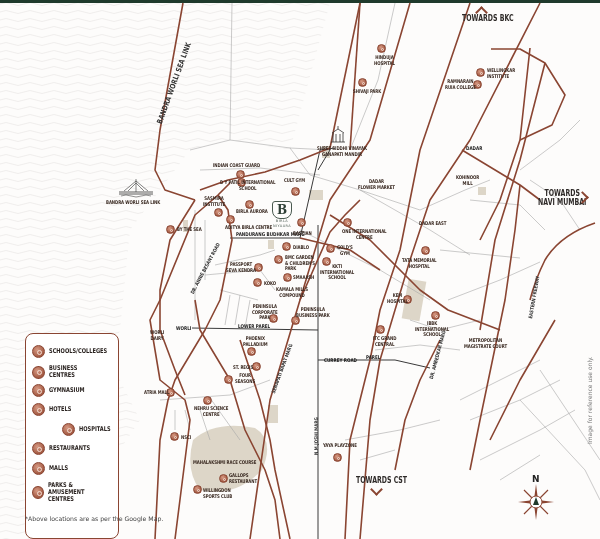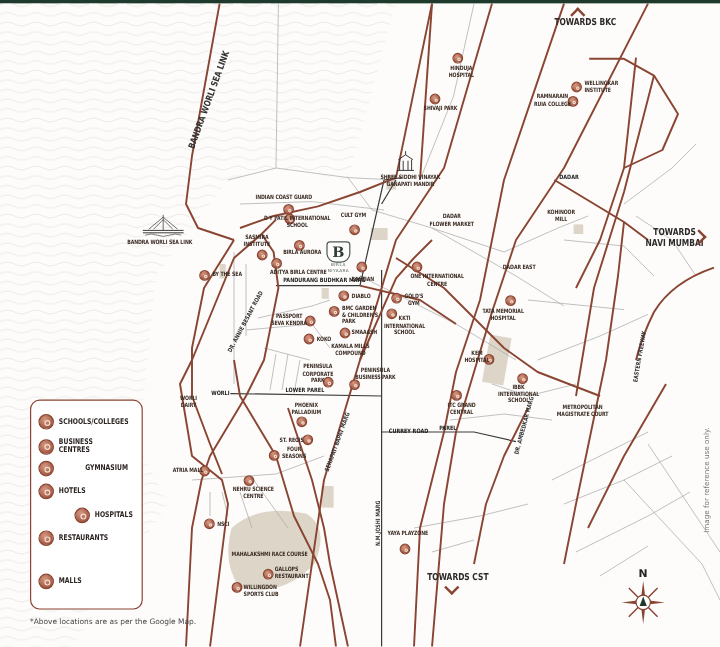--- a/index.html
+++ b/index.html
@@ -6,21 +6,21 @@
   body { width:600px; height:539px; position:relative; overflow:hidden; background:#fdfcfb; font-family:"Liberation Sans", sans-serif; }
   .topbar { position:absolute; left:0; top:0; width:600px; height:3px; background:#1f3a2c; }
   svg.map { position:absolute; left:0; top:0; }
   .lbl { position:absolute; font-family:"DejaVu Sans", sans-serif; font-size:5px; line-height:5.5px; color:#3a2a22; font-weight:bold; text-transform:uppercase; letter-spacing:-0.1px; white-space:pre-line; text-align:center; transform:scaleX(0.78); transform-origin:left top; }
   .lbl.left { text-align:left; }
   .area { position:absolute; font-family:"DejaVu Sans", sans-serif; font-size:5px; font-weight:bold; color:#1a1a1a; transform:scaleX(0.82); transform-origin:left top; white-space:nowrap; }
   .pin { position:absolute; width:9px; height:9px; border-radius:50%; background:radial-gradient(circle at 40% 35%, #d79a84, #a35a43 70%); border:0.6px solid #8a4532; box-sizing:border-box; }
   .pin::after { content:""; position:absolute; left:2.5px; top:2.5px; width:3px; height:3px; border-radius:50%; border:0.6px solid #f3ddd2; box-sizing:border-box; }
   .dir { position:absolute; font-family:"DejaVu Sans", sans-serif; font-size:8px; color:#2e2a28; font-weight:bold; text-align:center; transform:scaleX(0.78); transform-origin:left top; white-space:pre-line; line-height:9px; }
   .chev { position:absolute; width:7px; height:7px; border-top:2px solid #8a4532; border-left:2px solid #8a4532; }
-  .legend { position:absolute; left:25px; top:333px; width:94px; height:175px; border:1.3px solid #8a4532; border-radius:8px; background:#fff; box-sizing:border-box; }
+  .legend { position:absolute; left:25px; top:333px; width:94px; height:206px; border:1.3px solid #8a4532; border-radius:8px; background:#fff; box-sizing:border-box; }
   .legend-item { position:absolute; left:6px; display:flex; align-items:center; }
   .legend-icon { width:13px; height:13px; border-radius:50%; background:radial-gradient(circle at 40% 35%, #d79a84, #a35a43 70%); border:0.6px solid #8a4532; box-sizing:border-box; margin-right:4px; position:relative; }
   .legend-icon::after { content:""; position:absolute; left:3.5px; top:3.5px; width:5px; height:5px; border-radius:50%; border:0.8px solid #f3ddd2; box-sizing:border-box; }
   .legend-label { font-family:"DejaVu Sans", sans-serif; font-size:6.5px; font-weight:bold; color:#2a2320; transform:scaleX(0.78); transform-origin:left center; white-space:pre-line; line-height:7px; text-transform:uppercase; }
   .note { position:absolute; left:25px; top:514px; width:140px; font-family:"DejaVu Sans", sans-serif; font-size:6.2px; color:#444; line-height:9px; }
   .disclaimer { position:absolute; left:586px; top:444px; font-family:"DejaVu Sans", sans-serif; font-size:6px; color:#777; transform:rotate(-90deg); transform-origin:left top; white-space:nowrap; }
   .rot { position:absolute; font-family:"DejaVu Sans", sans-serif; font-size:5px; font-weight:bold; color:#333; white-space:nowrap; transform-origin:left top; }
   .compass-n { position:absolute; left:532px; top:474px; font-family:"DejaVu Sans", sans-serif; font-size:9px; font-weight:bold; color:#222; }
   .logo { position:absolute; left:269px; top:201px; width:26px; height:30px; text-align:center; }
   .logo-b { width:18px; height:16px; margin:0 auto; border:1.2px solid #4a5a50; border-radius:3px 3px 8px 8px; font-family:"DejaVu Serif", serif; font-size:12px; line-height:16px; color:#2e3f36; font-weight:bold; }
@@ -326,35 +326,40 @@
 
 <div class="legend">
   <div class="legend-item" style="top:11px;">
     <div class="legend-icon"></div>
     <span class="legend-label">SCHOOLS/COLLEGES</span>
   </div>
   <div class="legend-item" style="top:31px;">
     <div class="legend-icon"></div>
     <span class="legend-label">BUSINESS CENTRES</span>
   </div>
-  <div class="legend-item" style="top:50px;gap:22px;">
+  <div class="legend-item" style="top:50px;">
     <div class="legend-icon"></div>
     <span class="legend-label">GYMNASIUM</span>
   </div>
   <div class="legend-item" style="top:69px;">
     <div class="legend-icon"></div>
     <span class="legend-label">HOTELS</span>
   </div>
   <div class="legend-item" style="top:89px;padding-left:30px;">
     <div class="legend-icon"></div>
     <span class="legend-label">HOSPITALS</span>
   </div>
   <div class="legend-item" style="top:108px;">
     <div class="legend-icon"></div>
     <span class="legend-label">RESTAURANTS</span>
   </div>
-  <div class="legend-item" style="top:144px;">
+  <div class="legend-item" style="top:128px;">
     <div class="legend-icon"></div>
     <span class="legend-label">MALLS</span>
   </div>
+  <div class="legend-item" style="top:148px;">
+    <div class="legend-icon"></div>
+    <span class="legend-label">PARKS &amp; AMUSEMENT
+CENTRES</span>
+  </div>
 </div>
 
 <div class="note">*Above locations are as per the Google Map.</div>
 
 </body></html>

